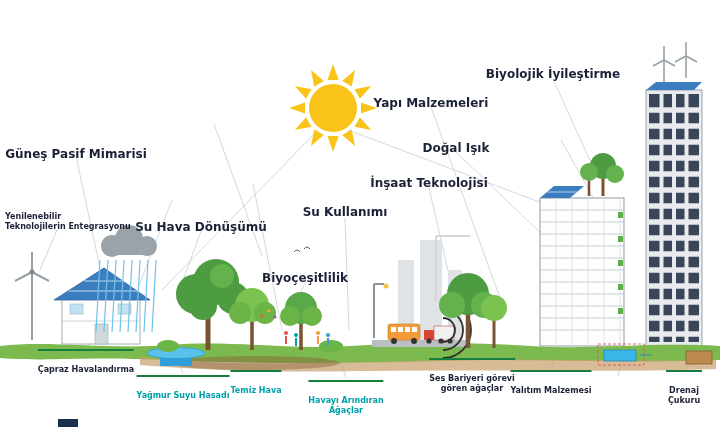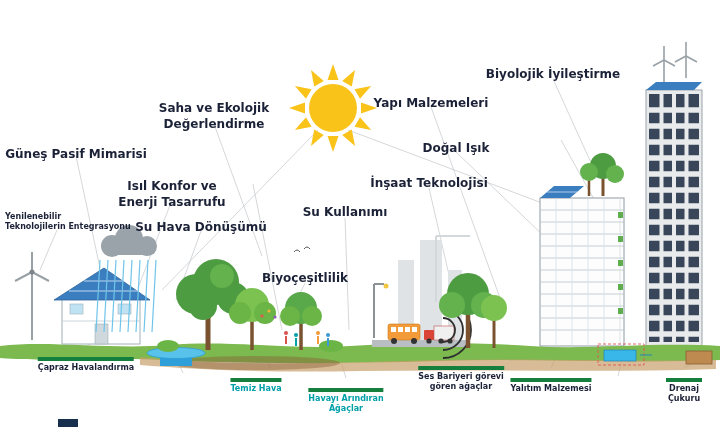--- a/index.html
+++ b/index.html
@@ -3,21 +3,21 @@
 <meta charset="utf-8">
 <style>
   html,body{margin:0;padding:0;background:#fff;}
   .canvas{position:relative;width:720px;height:427px;background:#ffffff;overflow:hidden;
           font-family:"DejaVu Sans",sans-serif;}
   .scene{position:absolute;left:0;top:0;}
   .lbl{position:absolute;transform:translateX(-50%);text-align:center;font-weight:700;
        font-size:12px;line-height:1.3;white-space:pre-line;color:#1B2137;}
   .teal{color:#00A0A8;}
   .sm{font-size:8px;}
-  .tl{border-top:4px solid #15803d;padding-top:2px;margin-top:8px;}
+  .tl{border-top:2px solid #15803d;padding-top:14px;}
   .la{transform:none;text-align:left;}
 </style>
 </head>
 <body>
 
 <div class="canvas">
 
   <svg class="scene" width="720" height="427" viewBox="0 0 720 427" xmlns="http://www.w3.org/2000/svg">
 
     <g stroke="#C9CDD1" stroke-width="0.8" fill="none">
@@ -284,34 +284,31 @@
       <rect x="604" y="350" width="32" height="11" fill="#39B7E8" stroke="#2288BB" stroke-width="0.7"></rect>
       <line x1="640" y1="355" x2="652" y2="355" stroke="#2288BB" stroke-width="1"></line>
     </g>
 
     <rect x="686" y="351" width="26" height="13" fill="#BE8A50" stroke="#8A5F35" stroke-width="0.8"></rect>
 
     <rect x="58" y="419" width="20" height="8" fill="#16304E"></rect>
   </svg>
 
   <div class="lbl" style="left:76px;top:147px">Güneş Pasif Mimarisi</div>
-  <div class="lbl" style="left:214px;top:101px">Saha ve Ekolojik
-Değerlendirme</div>
   <div class="lbl" style="left:431px;top:96px">Yapı Malzemeleri</div>
   <div class="lbl" style="left:553px;top:67px">Biyolojik İyileştirme</div>
   <div class="lbl" style="left:456px;top:141px">Doğal Işık</div>
   <div class="lbl" style="left:429px;top:176px">İnşaat Teknolojisi</div>
-  <div class="lbl" style="left:172px;top:179px">Isıl Konfor ve
-Enerji Tasarrufu</div>
   <div class="lbl" style="left:201px;top:220px">Su Hava Dönüşümü</div>
   <div class="lbl" style="left:345px;top:205px">Su Kullanımı</div>
   <div class="lbl la sm" style="left:5px;top:212px">Yenilenebilir
 Teknolojilerin Entegrasyonu</div>
   <div class="lbl" style="left:305px;top:271px">Biyoçeşitlilik</div>
   <div class="lbl sm tl" style="left:86px;top:349px">Çapraz Havalandırma</div>
+  <div class="lbl teal sm tl" style="left:183px;top:375px">Yağmur Suyu Hasadı</div>
   <div class="lbl teal sm tl" style="left:256px;top:370px">Temiz Hava</div>
   <div class="lbl teal sm tl" style="left:346px;top:380px">Havayı Arındıran
 Ağaçlar</div>
-  <div class="lbl sm tl" style="left:461px;top:358px">Ses Bariyeri görevi
+  <div class="lbl sm tl" style="left:472px;top:358px">Ses Bariyeri görevi
 gören ağaçlar</div>
   <div class="lbl sm tl" style="left:551px;top:370px">Yalıtım Malzemesi</div>
   <div class="lbl sm tl" style="left:684px;top:370px">Drenaj Çukuru</div>
 </div>
 
 </body></html>

